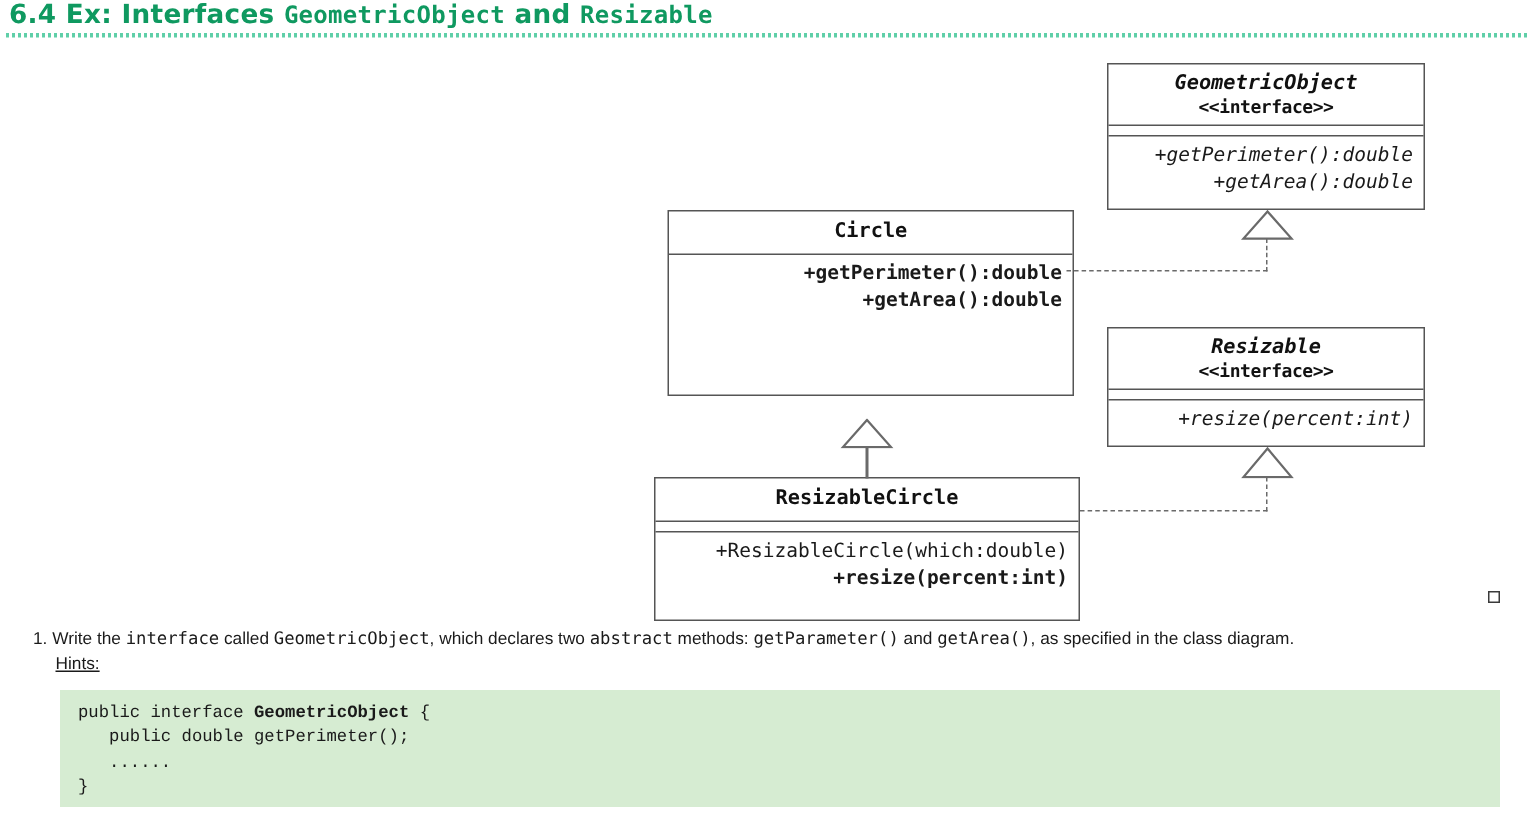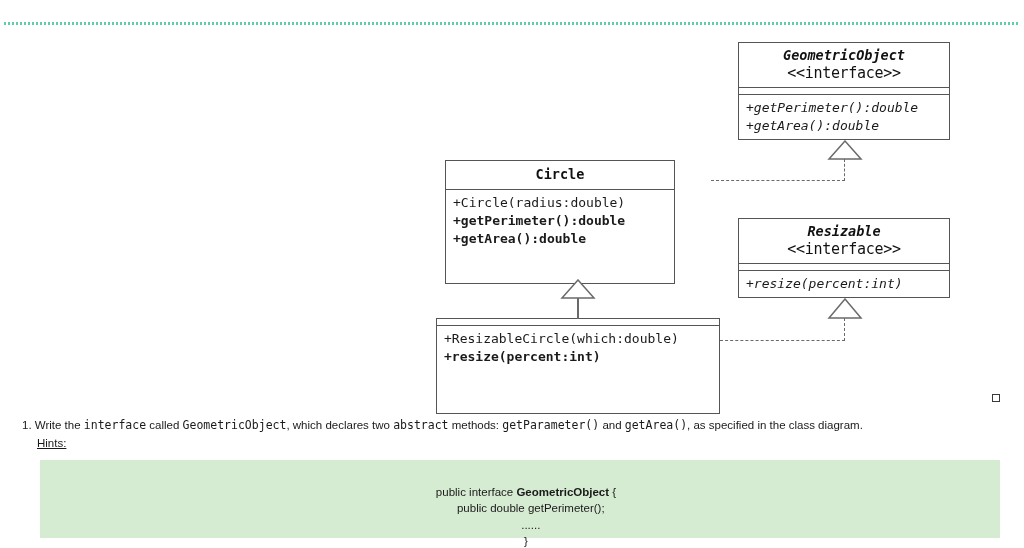--- a/index.html
+++ b/index.html
@@ -67,20 +67,21 @@
   .uml-box {
     position: absolute;
     box-sizing: border-box;
     border: 1.5px solid #555555;
     background: #ffffff;
   }
   .uml-compartment {
     box-sizing: border-box;
     border-bottom: 1.5px solid #555555;
     padding: 4px 7px 5px 7px;
+    text-align: right;
   }
   .uml-compartment.last {
     border-bottom: none;
   }
   .uml-compartment.empty {
     height: 7px;
     padding: 0;
   }
   .uml-title {
     text-align: center;
@@ -96,22 +97,22 @@
   }
   .uml-title .iface-name {
     display: block;
     font-style: italic;
     font-weight: bold;
     font-size: 13.5px;
   }
   .uml-title .iface-stereotype {
     display: block;
     font-style: normal;
-    font-weight: normal;
-    font-size: 15px;
+    font-weight: bold;
+    font-size: 12px;
     letter-spacing: -0.3px;
   }
   .uml-line {
     font-family: "DejaVu Sans Mono", monospace;
     font-size: 13px;
     line-height: 1.38;
     color: #1a1a1a;
     white-space: nowrap;
   }
   .uml-line.bold { font-weight: bold; }
@@ -180,34 +181,34 @@
     position: absolute;
     left: 40px;
     top: 42px;
     width: 960px;
     height: 78px;
     background: #d6ecd2;
     box-sizing: border-box;
     padding: 8px 0 0 12px;
   }
   .code-block pre {
-    margin: 16px;
-    font-family: Liberation Sans, sans-serif;
+    margin: 0;
+    font-family: Liberation Mono, monospace;
     font-size: 11.5px;
     line-height: 1.42;
     color: #1a1a1a;
     white-space: pre;
-    text-align: center;
   }
   .code-block .kw-bold { font-weight: bold; }
 </style>
 </head>
 <body>
 
 <div class="slide-header">
+  <div class="slide-title" id="slide-title" style="color: rgb(15, 153, 96);"><span class="sans">6.4  Ex: Interfaces </span><span class="mono">GeometricObject</span><span class="sans"> and </span><span class="mono">Resizable</span></div>
   <div class="title-rule"></div>
 </div>
 
 <div class="uml-canvas">
 
   <div class="uml-box" style="left:738px; top:14px; width:212px; height:98px;">
     <div class="uml-compartment uml-title iface-title">
       <span class="iface-name">GeometricObject</span>
       <span class="iface-stereotype">&lt;&lt;interface&gt;&gt;</span>
     </div>
@@ -222,30 +223,30 @@
     <div class="uml-compartment uml-title iface-title">
       <span class="iface-name">Resizable</span>
       <span class="iface-stereotype">&lt;&lt;interface&gt;&gt;</span>
     </div>
     <div class="uml-compartment empty"></div>
     <div class="uml-compartment last">
       <div class="uml-line italic">+resize(percent:int)</div>
     </div>
   </div>
 
-  <div class="uml-box" style="left:445px; top:132px; width:230px; height:124px;">
+  <div class="uml-box" style="left:445px; top:112px; width:271px; height:124px;">
     <div class="uml-compartment uml-title">Circle</div>
     <div class="uml-compartment last">
-      <div class="uml-line">+Circle(radius:double)</div>
       <div class="uml-line bold">+getPerimeter():double</div>
       <div class="uml-line bold">+getArea():double</div>
     </div>
   </div>
 
   <div class="uml-box" style="left:436px; top:290px; width:284px; height:96px;">
+    <div class="uml-compartment uml-title">ResizableCircle</div>
     <div class="uml-compartment empty"></div>
     <div class="uml-compartment last">
       <div class="uml-line">+ResizableCircle(which:double)</div>
       <div class="uml-line bold">+resize(percent:int)</div>
     </div>
   </div>
 
   <div class="conn dashed-h" style="left:711px; top:152px; width:134px;"></div>
   <div class="conn dashed-v" style="left:844px; top:131px; height:22px;"></div>
   <div class="tri-wrap" style="left:827px; top:112px;">

